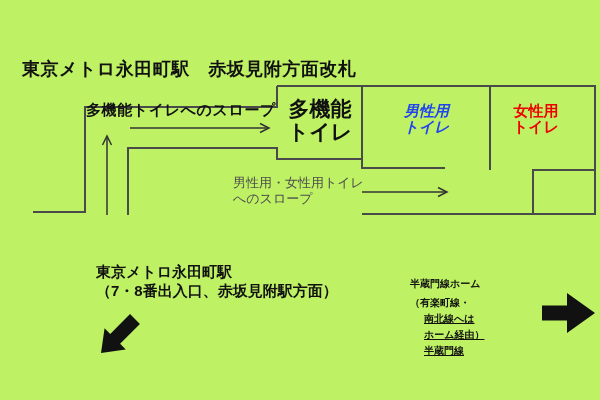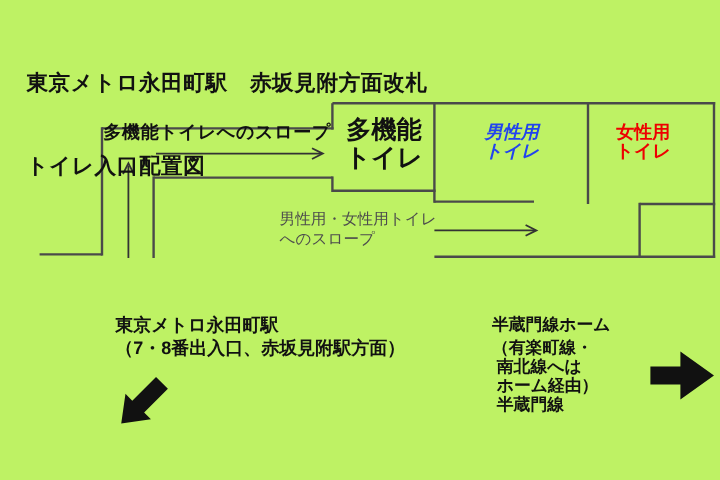--- a/index.html
+++ b/index.html
@@ -7,22 +7,22 @@
   #stage{position:relative;width:600px;height:400px;background:#bef264;overflow:hidden;}
   .abs{position:absolute;}
   #title{left:22px;top:12px;font-size:18px;font-weight:bold;line-height:23px;letter-spacing:0.5px;white-space:pre;}
   #slope1-label{left:86px;top:101px;font-size:15px;font-weight:bold;letter-spacing:0.6px;white-space:nowrap;}
   .room-label{text-align:center;font-weight:bold;}
   #room-multi{left:277px;top:97px;width:86px;font-size:21px;line-height:23px;color:#111;}
   #room-mens{left:363px;top:103px;width:127px;font-size:15px;line-height:16px;color:#2244ee;font-style:italic;}
   #room-womens{left:486px;top:103px;width:100px;font-size:15px;line-height:16px;color:#ee0000;}
   #slope2-label{left:233px;top:175px;font-size:13px;line-height:16px;color:#4d4d4d;white-space:nowrap;}
   #gate-note{left:96px;top:262px;font-size:15px;line-height:19px;font-weight:600;white-space:nowrap;}
-  #platform-note{left:410px;top:262px;font-size:14px;line-height:16px;font-weight:600;white-space:nowrap;}
-  #platform-note .indent{margin-left:4px;}
+  #platform-note{left:410px;top:276px;font-size:10px;line-height:16px;font-weight:600;white-space:nowrap;}
+  #platform-note .indent{margin-left:14px;text-decoration:underline;}
   #platform-note .l2{margin-top:3px;}
   svg{display:block;}
 </style>
 </head>
 <body>
 
 <div id="stage">
 
   <svg class="abs" style="left:0;top:0" width="600" height="400" viewBox="0 0 600 400">
     <g stroke="#4a4a4a" stroke-width="2" fill="none">
@@ -69,21 +69,20 @@
         <polygon points="-24,-7 4,-7 4,-15 24,0 4,15 4,7 -24,7"></polygon>
       </g>
       <g transform="translate(568,313)">
         <polygon points="-26,-7.5 -1,-7.5 -1,-20 27,0 -1,20 -1,7.5 -26,7.5"></polygon>
       </g>
     </g>
   </svg>
 
   <div id="title" class="abs">
     <div>東京メトロ永田町駅　赤坂見附方面改札</div>
-    <div>トイレ入口配置図</div>
   </div>
 
   <div id="slope1-label" class="abs">多機能トイレへのスロープ</div>
 
   <div id="room-multi" class="abs room-label">
     <div>多機能</div>
     <div>トイレ</div>
   </div>
   <div id="room-mens" class="abs room-label">
     <div>男性用</div>

